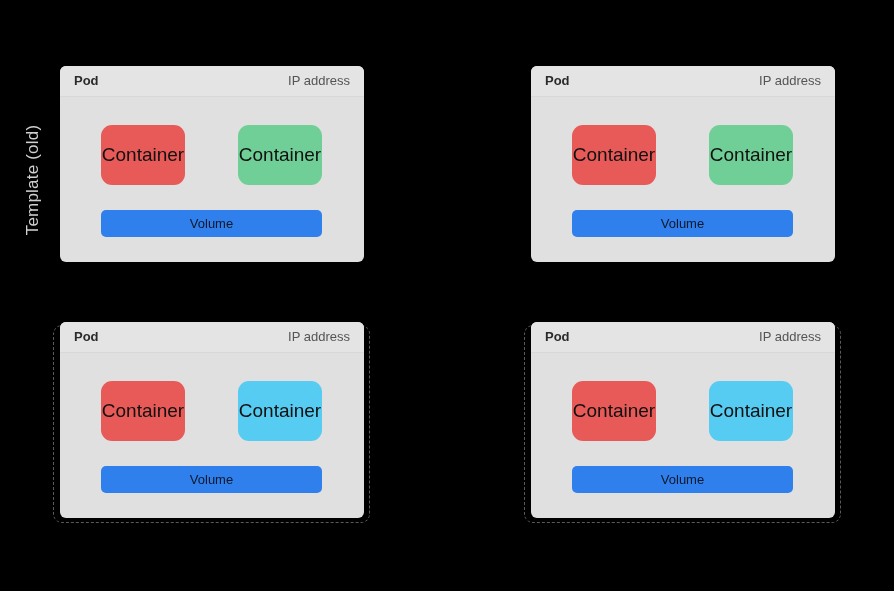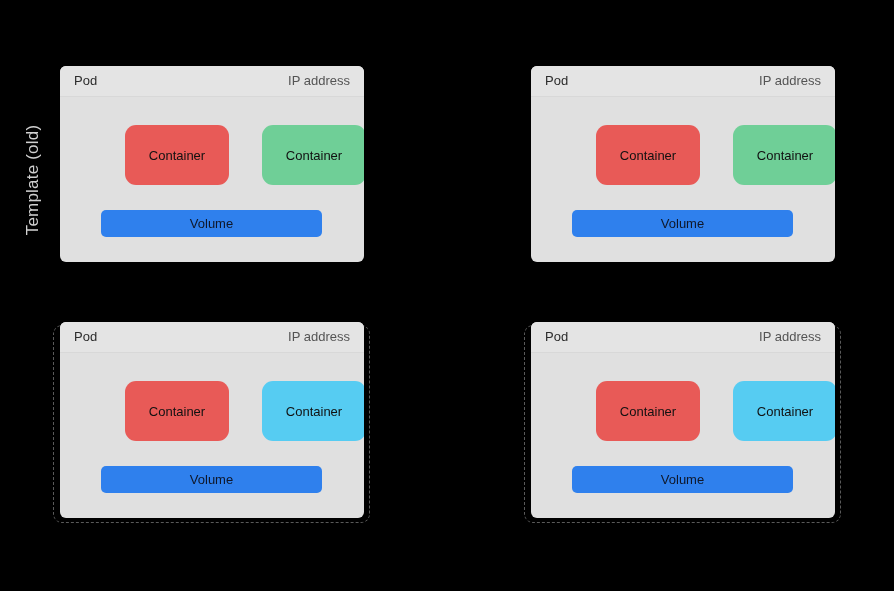--- a/index.html
+++ b/index.html
@@ -63,48 +63,47 @@
     height: 31px;
     background: #e4e4e4;
     border-bottom: 1px solid #d8d8d8;
     box-sizing: border-box;
   }
   .pod-title {
     position: absolute;
     left: 14px;
     top: 7px;
     font-size: 13px;
-    font-weight: normal;
+    font-weight: bold;
     color: #2b2b2b;
   }
   .pod-ip {
     position: absolute;
     right: 14px;
     top: 7px;
     font-size: 13px;
     font-weight: 400;
     color: #545454;
   }
 
   .pod-body {
     position: relative;
     height: calc(100% - 31px);
   }
 
   .container-box {
     position: absolute;
-    width: 104px;
+    width: 84px;
     height: 60px;
     border-radius: 11px;
     display: flex;
     align-items: center;
     justify-content: center;
-    font-size: 13px;
+    font-size: 19px;
     color: #111111;
-    margin-left: 24px;
   }
   .container-left  { left: 41px; top: 28px; }
   .container-right { left: 178px; top: 28px; }
 
   .volume-box {
     position: absolute;
     left: 41px;
     top: 113px;
     width: 221px;
     height: 27px;

